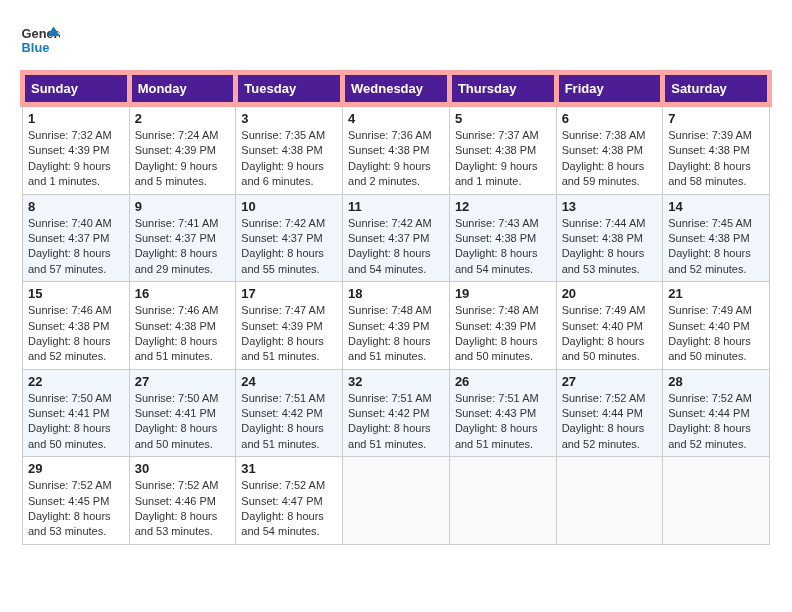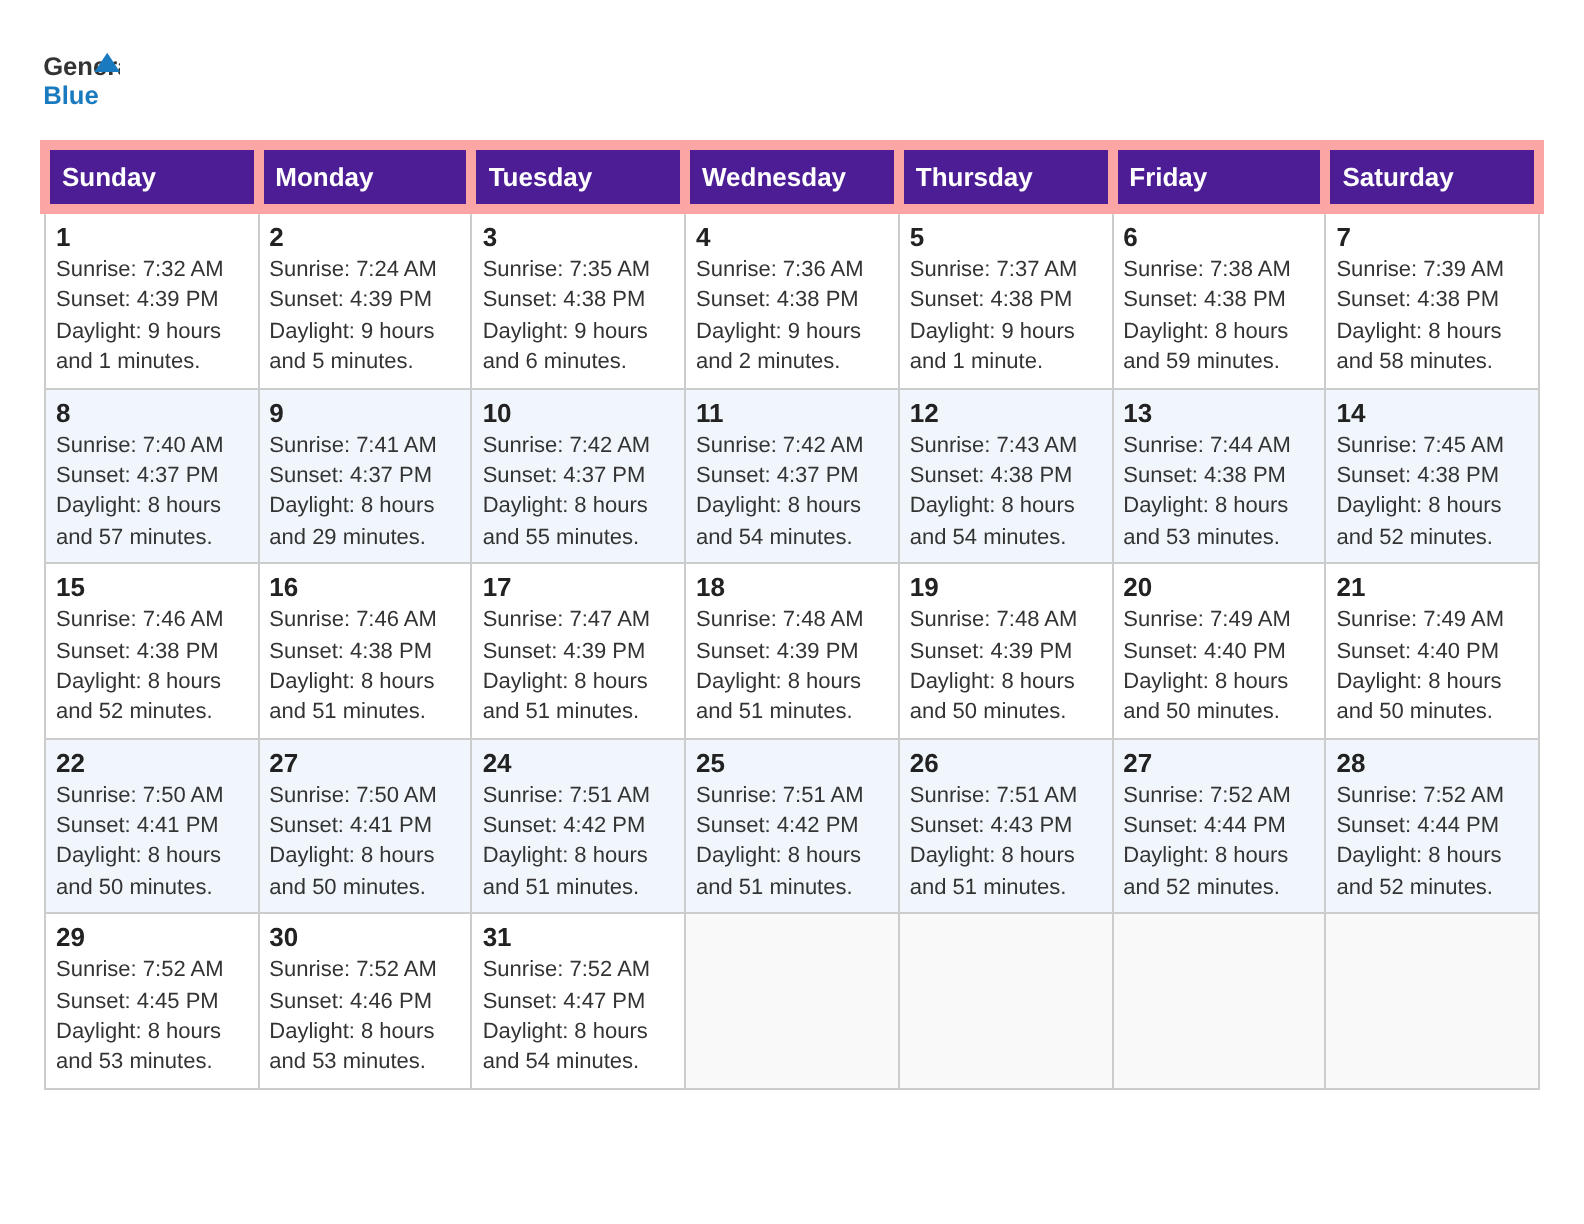--- a/index.html
+++ b/index.html
@@ -302,21 +302,21 @@
       </td>
           <td>
         <span class="day-num">24</span>
         <div class="day-info">
           <span>Sunrise: 7:51 AM</span><br>
           <span>Sunset: 4:42 PM</span><br>
           <span>Daylight: 8 hours and 51 minutes.</span>
         </div>
       </td>
           <td>
-        <span class="day-num">25</span>
+        <span class="day-num">32</span>
         <div class="day-info">
           <span>Sunrise: 7:51 AM</span><br>
           <span>Sunset: 4:42 PM</span><br>
           <span>Daylight: 8 hours and 51 minutes.</span>
         </div>
       </td>
           <td>
         <span class="day-num">26</span>
         <div class="day-info">
           <span>Sunrise: 7:51 AM</span><br>

